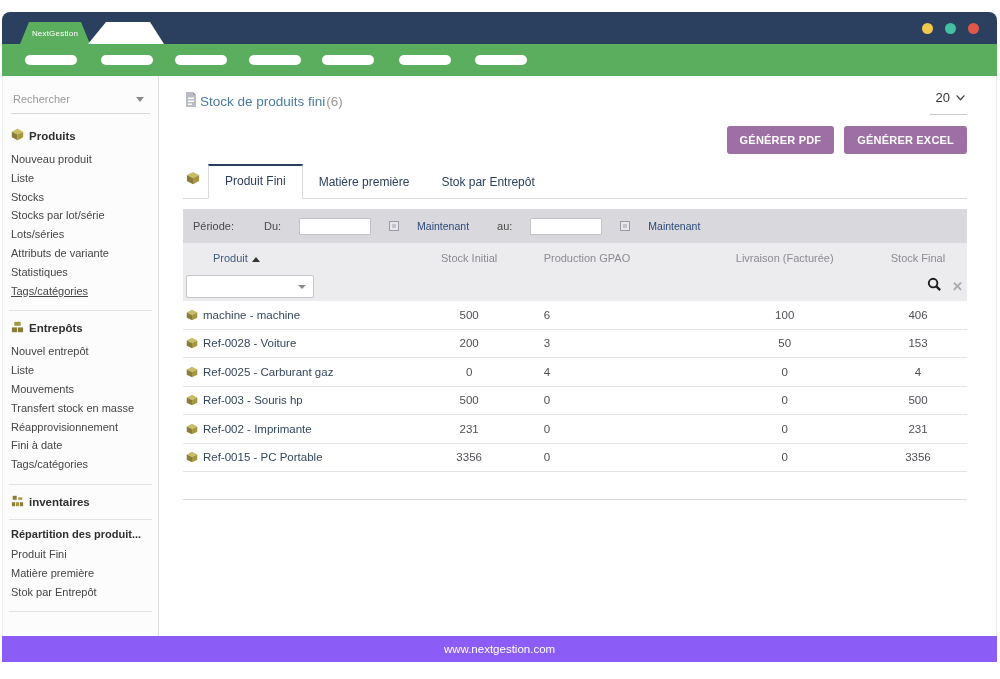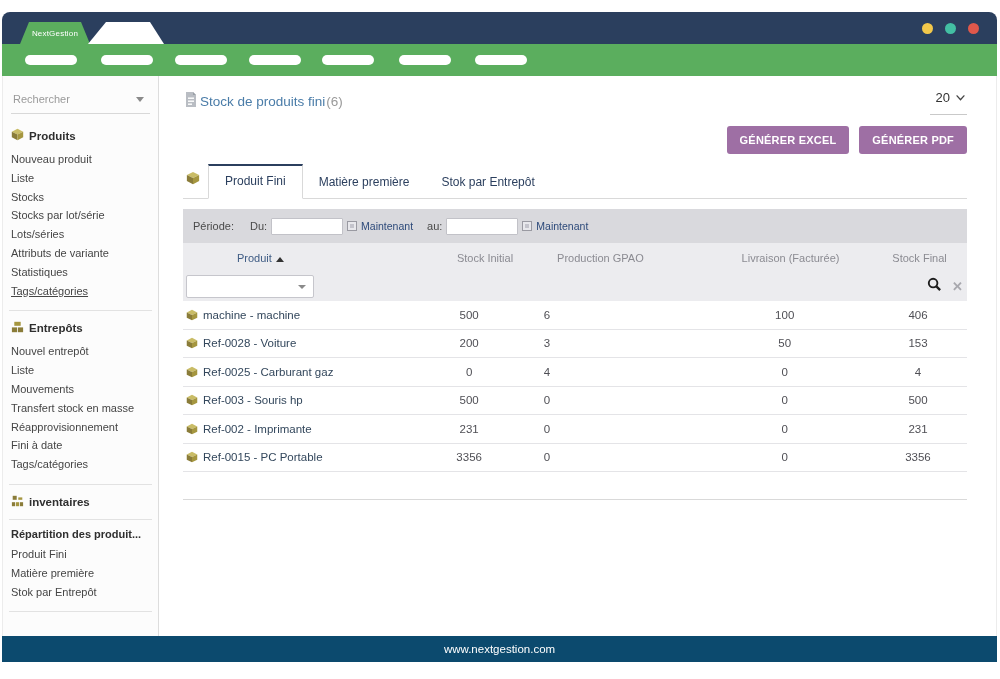--- a/index.html
+++ b/index.html
@@ -53,49 +53,49 @@
          border:none; border-radius:3px; padding:8px 13px; cursor:pointer;
          font-family:"Liberation Sans", sans-serif; }
 
   .tabs-row { display:flex; align-items:flex-end; gap:0; margin-top:10px; border-bottom:1px solid #d9d9d9; }
   .tabs-icon { margin:0 8px 9px 3px; }
   .tab { font-size:12px; color:#2b3f5e; padding:9px 16px; cursor:pointer; }
   .tab.active { border-top:2px solid #2b3f5e; border-left:1px solid #d9d9d9; border-right:1px solid #d9d9d9;
                 background:#fff; margin-bottom:-1px; border-bottom:1px solid #fff; padding:8px 16px 10px 16px; }
 
   .periode-row { margin-top:10px; background:#d9d9dd; height:34px; display:flex; align-items:center;
-                 gap:4px; padding:0 10px; font-size:11px; color:#4a4a4a; }
+                 gap:18px; padding:0 10px; font-size:11px; color:#4a4a4a; }
   .date-input { width:72px; height:17px; border:1px solid #c2c2c8; background:#fff; border-radius:1px; }
   .cal { width:10px; height:10px; border:1px solid #9a9aa2; background:#e8e8ec; display:inline-block;
          position:relative; cursor:pointer; }
   .cal::after { content:""; position:absolute; left:2px; top:2px; right:2px; bottom:2px; background:#c4c4cc; }
   .now-link { color:#2d4a7a; font-size:10.5px; cursor:pointer; }
 
   .thead-row { background:#ececef; display:flex; height:29px; align-items:center;
                font-size:11px; color:#8b8b92; }
   .tfilter-row { background:#ececef; display:flex; height:29px; align-items:center; position:relative; }
   .col-1 { width:27%; } .col-2 { width:19%; text-align:center; } .col-3 { width:20%; text-align:left; }
   .col-4 { width:21.5%; text-align:center; } .col-5 { width:12.5%; text-align:center; }
-  .th-produit { color:#3f5c84; padding-left:30px; cursor:pointer;margin-left:24px; }
+  .th-produit { color:#3f5c84; padding-left:30px; cursor:pointer; }
   .sort-asc { display:inline-block; width:0; height:0; margin-left:4px;
               border-left:4px solid transparent; border-right:4px solid transparent; border-bottom:5px solid #333; }
   .filter-select { width:128px; height:23px; background:#fff; border:1px solid #c6c6cc; border-radius:2px;
                    margin-left:3px; position:relative; cursor:pointer; }
   .filter-select .caret { position:absolute; right:7px; top:9px; width:0; height:0;
                    border-left:4px solid transparent; border-right:4px solid transparent; border-top:4px solid #8a8a8a; }
   .tfilter-icons { position:absolute; right:4px; display:flex; align-items:center; gap:10px; }
   .x-icon { color:#a8a8ae; font-size:13px; font-weight:bold; cursor:pointer; }
 
   .trow { display:flex; height:28.5px; align-items:center; font-size:11.5px; color:#4f4f55;
           border-bottom:1px solid #e4e4e7; }
   .cell-produit { display:flex; align-items:center; gap:5px; color:#33475c; padding-left:3px; cursor:pointer; }
   .end-rule { border:none; border-top:1px solid #d9d9d9; margin-top:27px; }
 
   
-  .footer { position:absolute; left:2px; right:3px; bottom:17px; height:26px; background:#0c4a6e;
+  .footer { position:absolute; left:2px; right:3px; bottom:17px; height:26px; background:#8b5cf6;
             color:#fff; font-size:11.5px; text-align:center; line-height:26px; }
 </style>
 </head>
 <body>
 
 <div class="screen">
 
   <div class="topbar">
     <div class="brand-tab">NextGestion</div>
     <div class="ghost-tab"></div>
@@ -205,22 +205,22 @@
         <span class="page-count">(6)</span>
         <div class="page-size">
           <span>20</span>
           <svg width="9" height="6" viewBox="0 0 10 7">
               <path d="M1 1 L5 5.5 L9 1" stroke="#444" stroke-width="1.6" fill="none" stroke-linecap="round"></path>
             </svg>
         </div>
       </div>
 
       <div class="actions">
+        <button class="btn">GÉNÉRER PDF</button>
         <button class="btn">GÉNÉRER EXCEL</button>
-        <button class="btn">GÉNÉRER PDF</button>
       </div>
 
       <div class="tabs-row">
         <span class="tabs-icon">
           <svg width="14" height="14" viewBox="0 0 16 16">
               <polygon points="8,1 15,4.5 8,8 1,4.5" fill="#c9bc66"></polygon>
               <polygon points="1,4.5 8,8 8,15 1,11.5" fill="#8a7c39"></polygon>
               <polygon points="15,4.5 8,8 8,15 15,11.5" fill="#a5963f"></polygon>
             </svg>
         </span>

